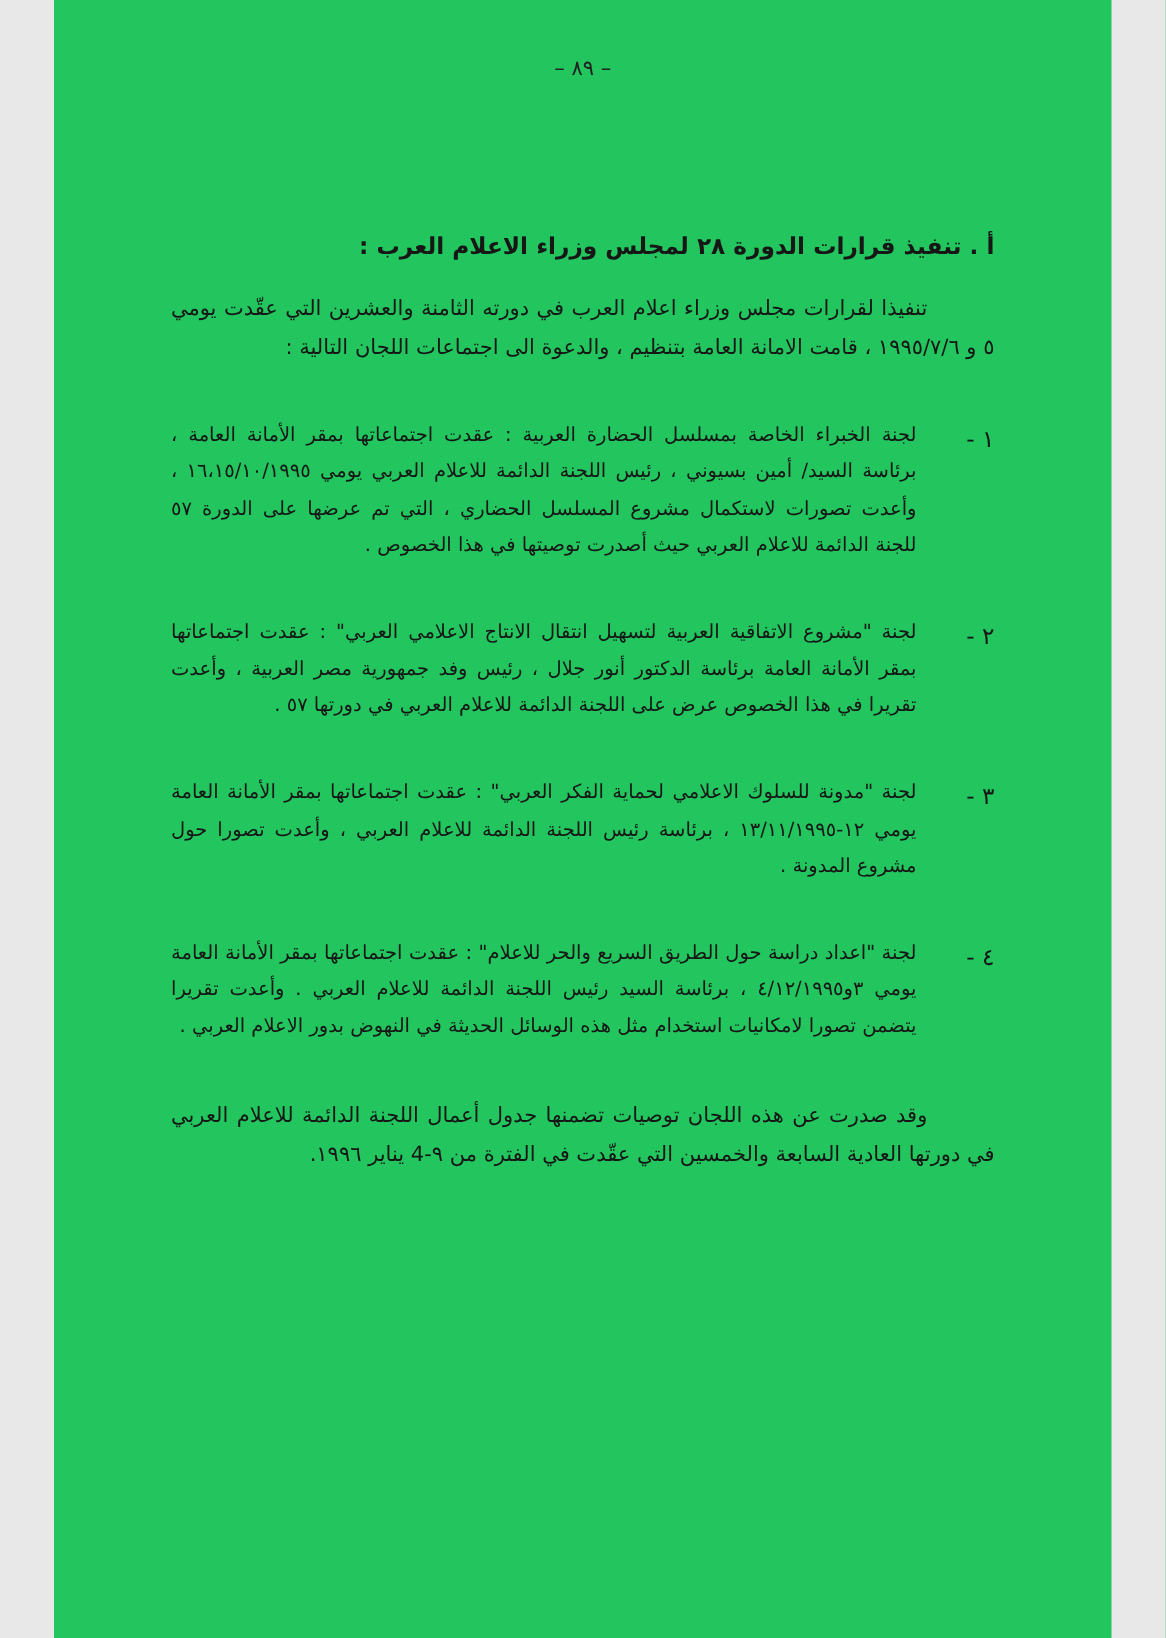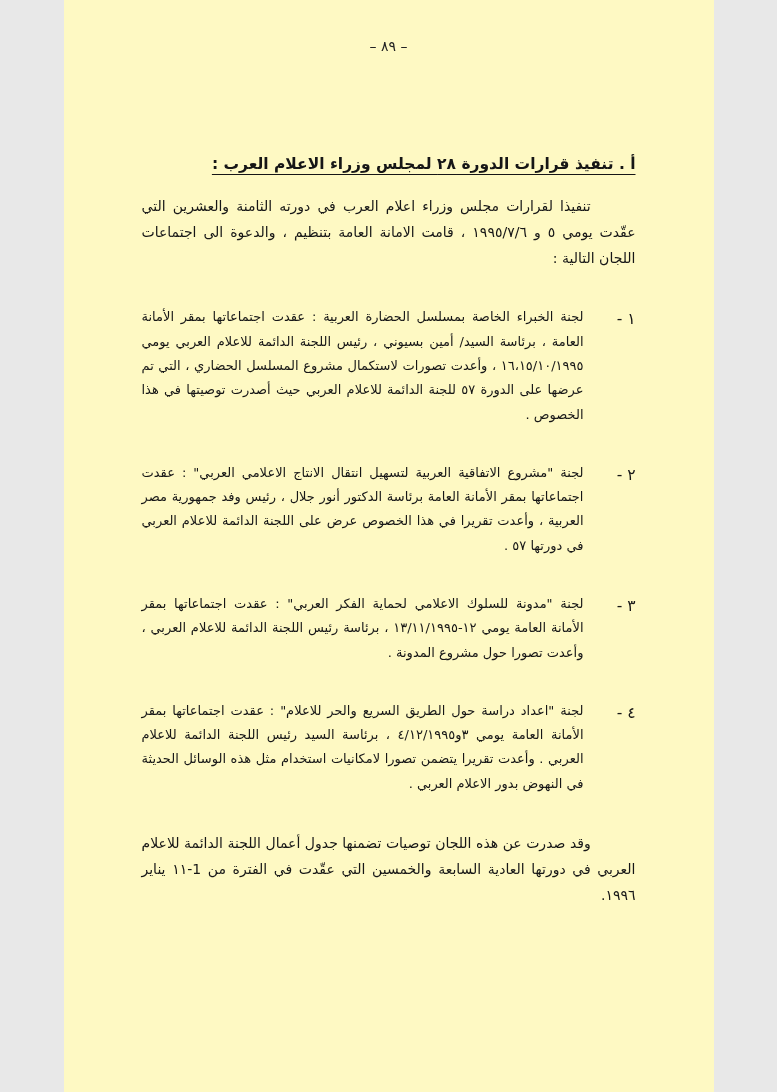--- a/index.html
+++ b/index.html
@@ -2,45 +2,44 @@
 <html lang="ar" dir="rtl"><head>
 <meta charset="utf-8">
 <style>
   html, body {
     margin: 0;
     padding: 0;
     background: #e8e8e8;
   }
   .page {
     position: relative;
-    width: 650px;
+    width: 705px;
     height: 1092px;
     margin: 0 auto;
-    background: #fef9c3;
+    background: #22c55e;
     box-sizing: border-box;
     font-family: "DejaVu Sans", sans-serif;
     color: #161616;
     overflow: hidden;
   }
   .page-number {
     padding-top: 38px;
     text-align: center;
     font-size: 14px;
     letter-spacing: 2px;
     color: #222;
   }
   .content {
     direction: rtl;
     padding: 98px 78px 0 78px;
     box-sizing: border-box;
   }
   .heading {
     font-size: 15.5px;
     font-weight: bold;
-    text-decoration: underline;
     text-underline-offset: 5px;
     margin: 0 0 16px 0;
     line-height: 1.6;
   }
   .para {
     font-size: 14px;
     line-height: 1.87;
     text-align: justify;
     margin: 0;
   }
@@ -97,16 +96,16 @@
     <div class="list-item">
       <span class="marker">٣ -</span>
       <span class="item-text">لجنة "مدونة للسلوك الاعلامي لحماية  الفكر العربي" : عقدت اجتماعاتها بمقر الأمانة العامة يومي ١٢-١٣/١١/١٩٩٥ ، برئاسة رئيس اللجنة الدائمة للاعلام العربي ، وأعدت تصورا حول مشروع المدونة .</span>
     </div>
 
     <div class="list-item">
       <span class="marker">٤ -</span>
       <span class="item-text">لجنة "اعداد دراسة حول الطريق السريع والحر للاعلام" : عقدت اجتماعاتها بمقر الأمانة العامة يومي ٣و٤/١٢/١٩٩٥ ، برئاسة  السيد رئيس اللجنة الدائمة للاعلام العربي . وأعدت تقريرا يتضمن تصورا لامكانيات استخدام مثل هذه الوسائل الحديثة في النهوض بدور الاعلام العربي .</span>
     </div>
 
-    <p class="para indent closing">وقد صدرت  عن هذه اللجان توصيات تضمنها جدول أعمال اللجنة الدائمة للاعلام العربي في دورتها العادية السابعة والخمسين التي عقّدت في الفترة من 1-١١ يناير ١٩٩٦.</p>
+    <p class="para indent closing">وقد صدرت  عن هذه اللجان توصيات تضمنها جدول أعمال اللجنة الدائمة للاعلام العربي في دورتها العادية السابعة والخمسين التي عقّدت في الفترة من ٩-4 يناير ١٩٩٦.</p>
 
   </div>
 </div>
 
 </body></html>

